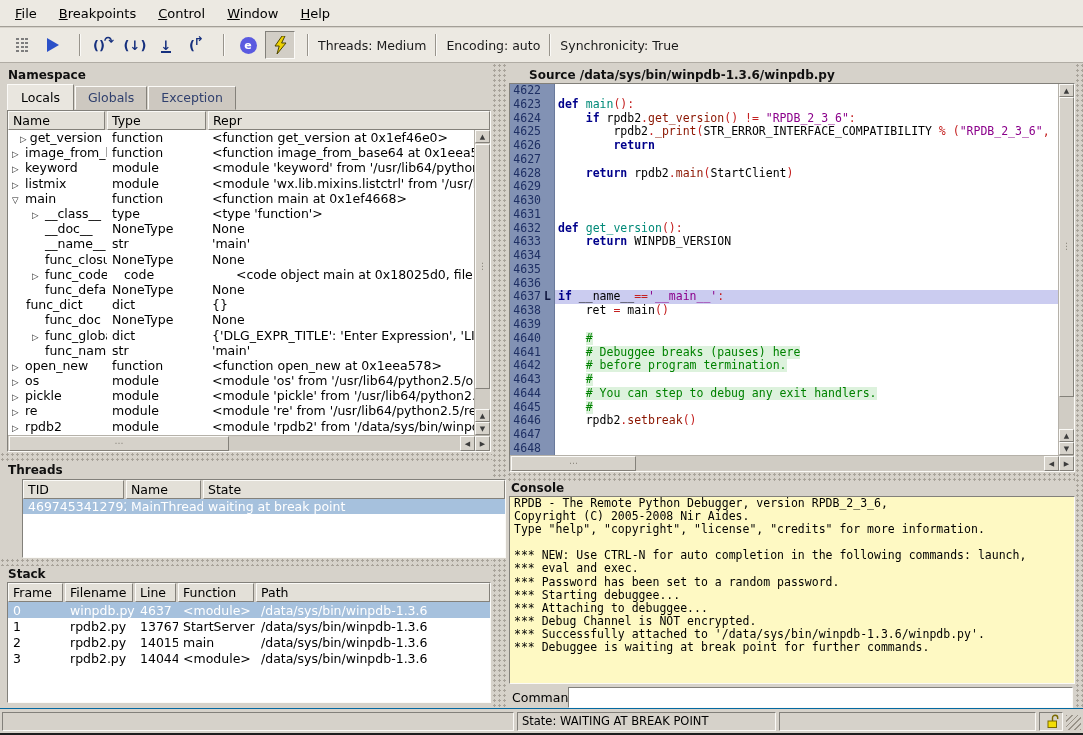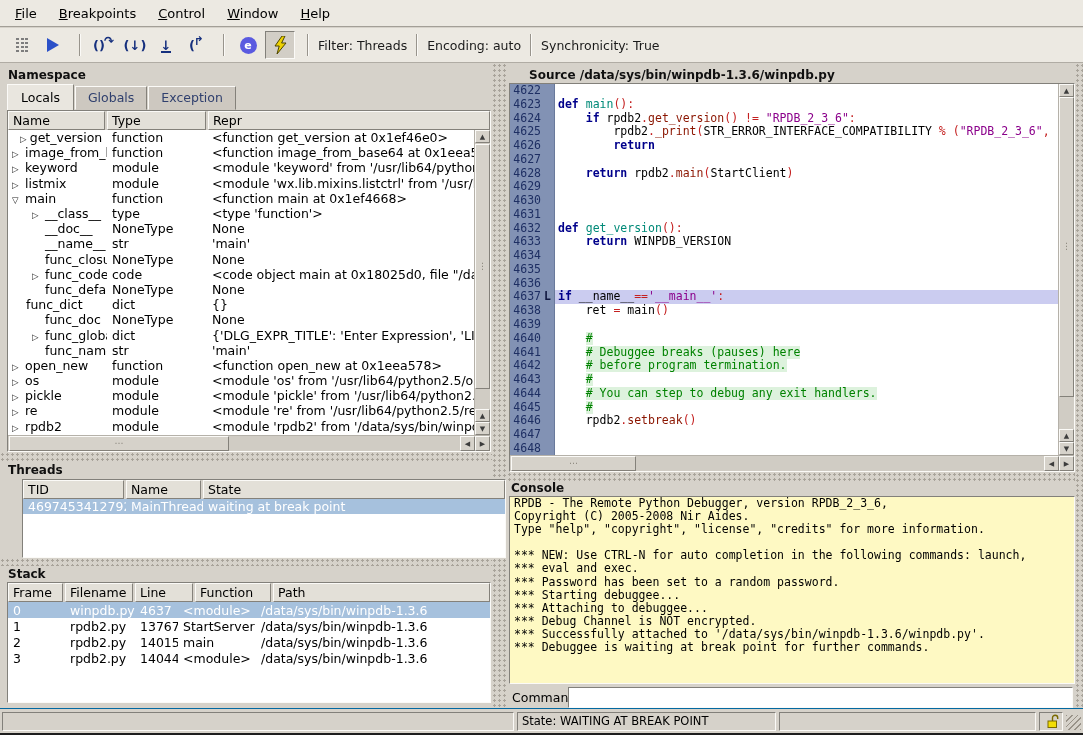--- a/index.html
+++ b/index.html
@@ -130,21 +130,21 @@
     <div class="tb-sep"></div>
     <div class="tb-btn">
         <div class="enc-circle">e</div>
       </div>
     <div class="tb-btn pressed">
       <svg width="15" height="18" viewBox="0 0 15 18">
         <polygon points="9,0 2,10 6.2,10 4,18 13,7 8.6,7 12,0" fill="#eed202" stroke="#4c4400" stroke-width="1"></polygon>
       </svg>
     </div>
     <div class="tb-sep"></div>
-    <span class="tb-label">Filter: Threads</span>
+    <span class="tb-label">Threads: Medium</span>
     <div class="tb-sep"></div>
     <span class="tb-label">Encoding: auto</span>
     <div class="tb-sep"></div>
     <span class="tb-label">Synchronicity: True</span>
   </div>
 
   <div class="splitter" style="left:492px;top:63px;width:15px;height:645px;"></div>
   <div class="splitter" style="left:1075px;top:63px;width:8px;height:645px;"></div>
   <div class="splitter" style="left:0;top:452px;width:492px;height:10px;"></div>
   <div class="splitter" style="left:0;top:558px;width:492px;height:8px;"></div>
@@ -202,21 +202,21 @@
           <div class="t-row" style="height: 15.2px; font-size: 12.5px;">
             <div class="t-cell" style="width: 99px; padding-left: 24px;"><span class="tree-arrow"></span><span>__name__</span></div>
             <div class="t-cell" style="width: 100px;">str</div>
             <div class="t-cell last">'main'</div>
           </div>
           <div class="t-row" style="height: 15.2px; font-size: 12.5px;">
             <div class="t-cell" style="width: 99px; padding-left: 24px;"><span class="tree-arrow"></span><span>func_closur</span></div>
             <div class="t-cell" style="width: 100px;">NoneType</div>
             <div class="t-cell last">None</div>
           </div>
-          <div class="t-row" style="height: 15.2px; font-size: 12.5px;">
+          <div class="t-row" style="height: 15.2px; font-size: 12.5px; gap: 12px;">
             <div class="t-cell" style="width: 99px; padding-left: 24px;"><span class="tree-arrow">▷</span><span>func_code</span></div>
             <div class="t-cell" style="width: 100px;">code</div>
             <div class="t-cell last">&lt;code object main at 0x18025d0, file "/data/sys</div>
           </div>
           <div class="t-row" style="height: 15.2px; font-size: 12.5px;">
             <div class="t-cell" style="width: 99px; padding-left: 24px;"><span class="tree-arrow"></span><span>func_defaul</span></div>
             <div class="t-cell" style="width: 100px;">NoneType</div>
             <div class="t-cell last">None</div>
           </div>
           <div class="t-row" style="height: 15.2px; font-size: 12.5px;">
@@ -304,21 +304,21 @@
           </div>
         </div>
       </div>
   </div>
 
   <div class="panel-title" style="left:8px;top:567px;">Stack</div>
   <div class="tableframe sunken" style="left:7px;top:582px;width:484px;height:121px;">
     <div class="t-header" id="st-header">
         <div class="hdr-cell" style="width: 55px;">Frame</div>
         <div class="hdr-cell" style="width: 68px;">Filename</div>
-        <div class="hdr-cell" style="width: 58px;">Line</div>
+        <div class="hdr-cell" style="width: 41px;">Line</div>
         <div class="hdr-cell" style="width: 76px;">Function</div>
         <div class="hdr-cell last">Path</div>
       </div>
     <div class="t-bodywrap">
         <div class="t-body" id="st-body">
           <div class="t-row selected" style="height: 16px;">
             <div class="t-cell" style="width: 57px;">0</div>
             <div class="t-cell" style="width: 70px;">winpdb.py</div>
             <div class="t-cell" style="width: 43px;">4637</div>
             <div class="t-cell" style="width: 78px;">&lt;module&gt;</div>

